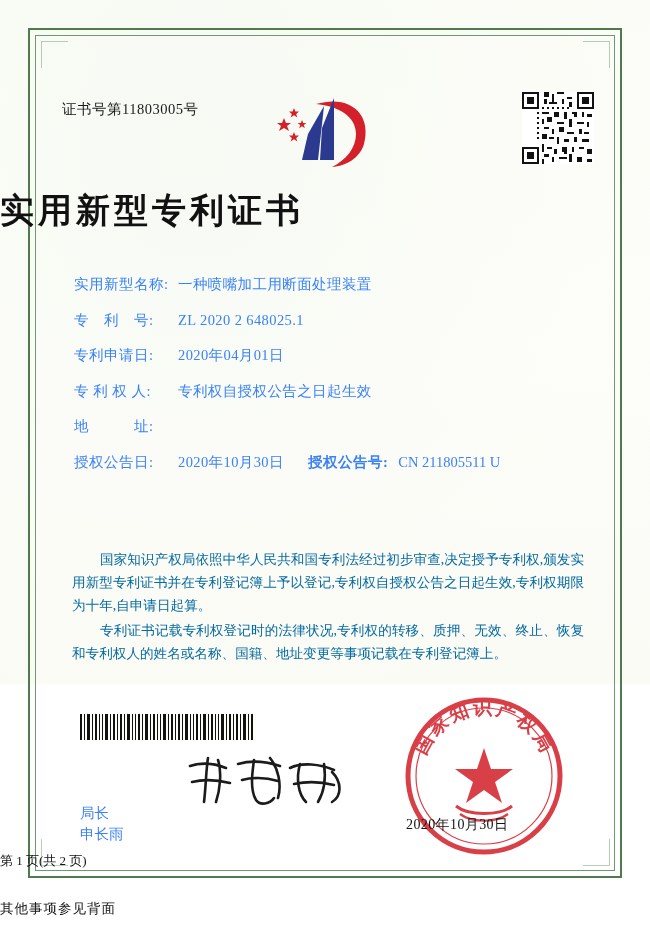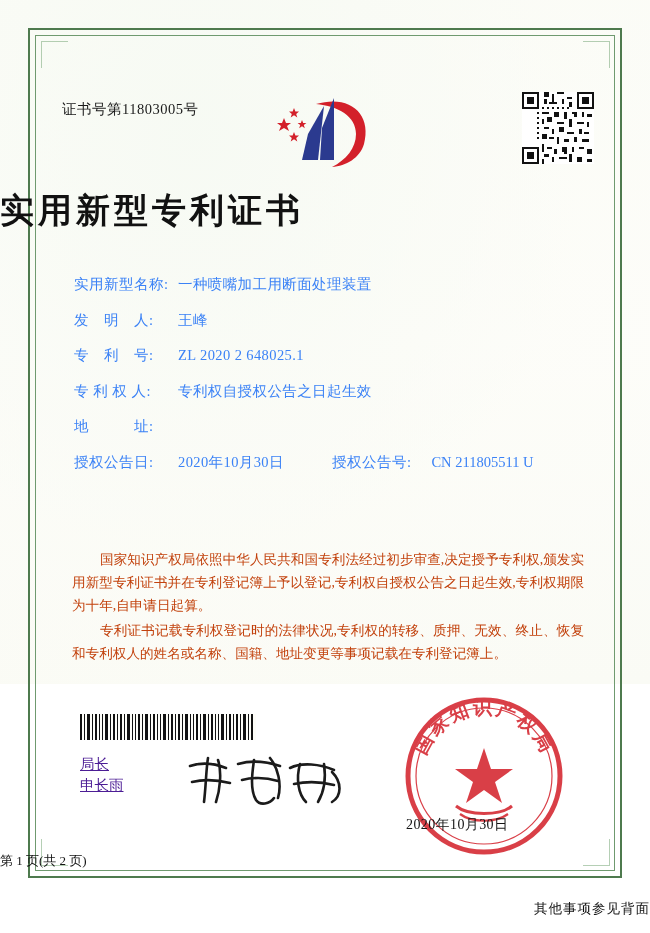--- a/index.html
+++ b/index.html
@@ -115,58 +115,58 @@
   }
   .field-label {
     width: 104px;
     flex: 0 0 104px;
     letter-spacing: 0.5px;
   }
   .field-value {
     letter-spacing: 0.4px;
   }
   .field-row.double .field-second-label {
-    margin-left: 48px;
+    margin-left: 24px;
     letter-spacing: 0.5px;
+    font-weight: bold;
   }
   .field-row.double .field-second-value {
-    margin-left: 20px;
+    margin-left: 10px;
   }
 
   .paras {
     position: absolute;
     left: 72px;
     top: 548px;
     width: 512px;
     font-size: 13.6px;
     line-height: 23px;
-    color: #c2410c;
+    color: #0369a1;
     text-align: justify;
   }
   .para {
     text-indent: 28px;
     margin: 0 0 2px 0;
   }
 
   .barcode {
     position: absolute;
     left: 80px;
     top: 714px;
     width: 176px;
     height: 26px;
   }
 
   .signature-block {
     position: absolute;
     left: 80px;
-    top: 754px;
+    top: 803px;
     font-size: 14.5px;
-    color: #4c1d95;
+    color: #3b82f6;
     line-height: 21px;
-    text-decoration: underline;
   }
 
   .handwriting {
     position: absolute;
     left: 182px;
     top: 752px;
     width: 170px;
     height: 60px;
   }
 
@@ -196,21 +196,21 @@
     text-align: left;
     font-size: 13px;
     color: #141414;
   }
 
   .footnote {
     position: absolute;
     left: 0;
     top: 900px;
     width: 650px;
-    text-align: right;
+    text-align: left;
     font-size: 13.5px;
     color: #111;
     letter-spacing: 1px;
   }
 </style>
 </head>
 <body>
 
 <div class="page">
   <div class="paper-tint"></div>
@@ -331,26 +331,26 @@
   </div>
 
   <div class="title">实用新型专利证书</div>
 
   <div class="fields">
     <div class="field-row">
       <span class="field-label">实用新型名称:</span>
       <span class="field-value">一种喷嘴加工用断面处理装置</span>
     </div>
     <div class="field-row">
-      <span class="field-label">发　明　人:</span>
-      <span class="field-value">王峰</span>
-    </div>
-    <div class="field-row">
       <span class="field-label">专　利　号:</span>
       <span class="field-value">ZL 2020 2 648025.1</span>
+    </div>
+    <div class="field-row">
+      <span class="field-label">专利申请日:</span>
+      <span class="field-value">2020年04月01日</span>
     </div>
     <div class="field-row">
       <span class="field-label">专 利 权 人:</span>
       <span class="field-value">专利权自授权公告之日起生效</span>
     </div>
     <div class="field-row">
       <span class="field-label">地　　　址:</span>
     </div>
     <div class="field-row double">
       <span class="field-label">授权公告日:</span>

